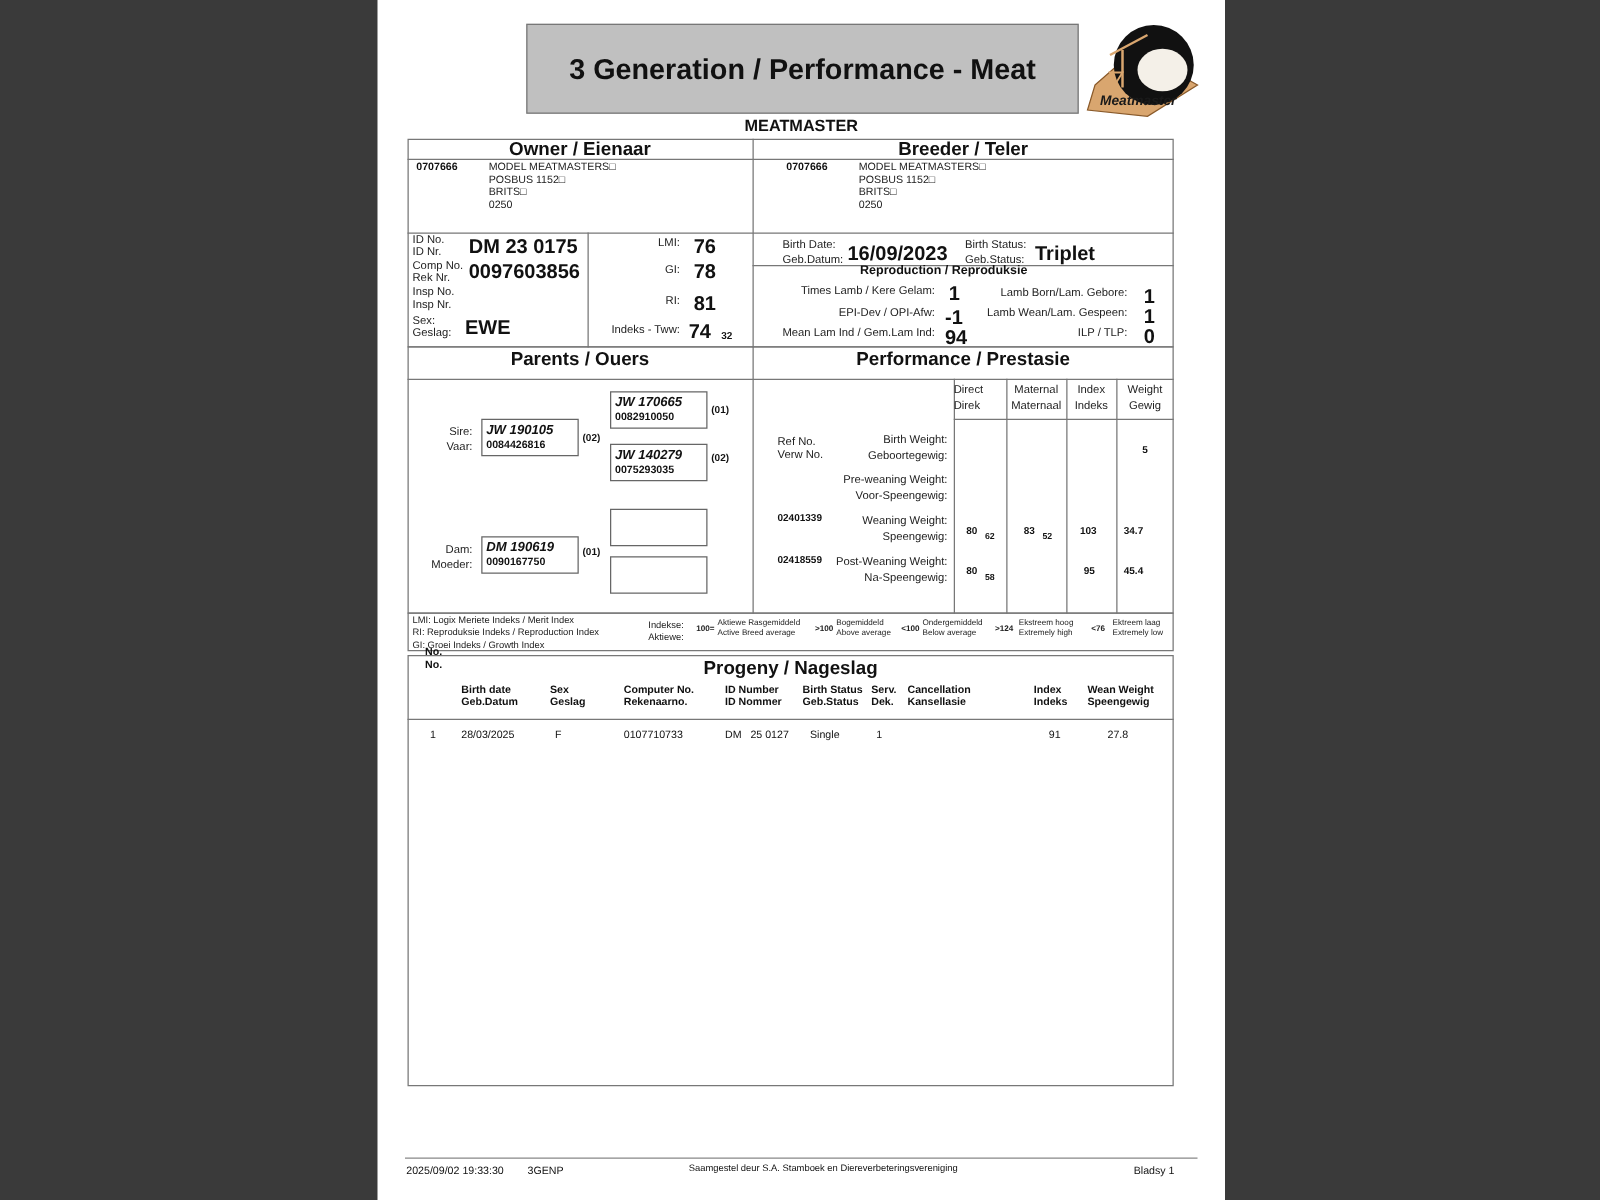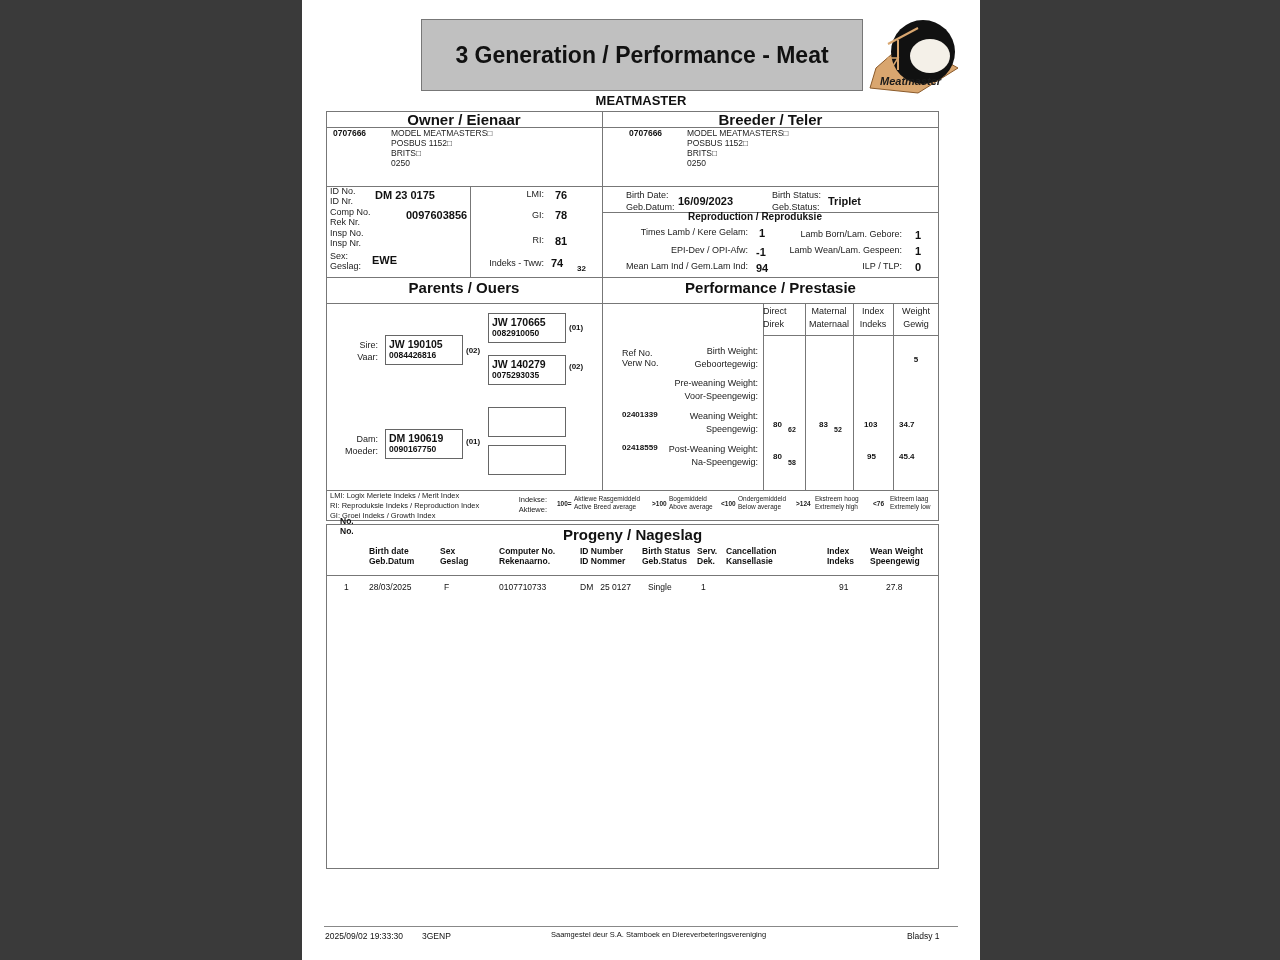--- a/index.html
+++ b/index.html
@@ -11,28 +11,28 @@
     
     .sa-logo { left: 20px; top: 16px; width: 80px; height: 80px; }
     .title-box { left: 119px; top: 19px; width: 442px; height: 72px; background: #c0c0c0; border: 1px solid #777; display: flex; align-items: center; justify-content: center; font-size: 23px; font-weight: bold; color: #111; }
     .mm-logo { left: 566px; top: 18px; width: 92px; height: 76px; }
     .breed { left: 0; width: 678px; top: 93px; text-align: center; font-weight: bold; font-size: 13px; }
 
     .frame { border: 1px solid #777; }
     .section-title { text-align: center; font-weight: bold; font-size: 15px; }
     .small { font-size: 8.5px; color: #222; line-height: 10px; }
     .lbl { font-size: 9px; color: #222; line-height: 10px; }
-    .val { font-size: 11px; font-weight: bold; }
+    .val { font-size: 16px; font-weight: bold; }
     .tiny { font-size: 8px; font-weight: bold; }
 
     .hline { position: absolute; height: 0; border-top: 1px solid #777; }
     .vline { position: absolute; width: 0; border-left: 1px solid #777; }
 
     .pbox { position: absolute; width: 78px; height: 30px; border: 1px solid #666; padding: 2px 3px; }
-    .pbox .id { font-size: 10.5px; font-weight: bold; line-height: 12px; }
+    .pbox .id { font-size: 10.5px; font-weight: bold; line-height: 12px; font-style: italic; }
     .pbox .cn { font-size: 8.5px; font-weight: bold; line-height: 11px; }
 
     .ptable-h { font-size: 8.5px; font-weight: bold; line-height: 10px; }
     .prow { font-size: 8.5px; }
   </style>
 </head>
 <body>
 
 <div class="page">
 
@@ -81,21 +81,21 @@
 
   <div class="abs lbl" style="left:28px;top:186px;">
       <div>ID No.</div>
       <div>ID Nr.</div>
     </div>
   <div class="abs val" style="left:73px;top:189px;">DM 23 0175</div>
   <div class="abs lbl" style="left:28px;top:207px;">
       <div>Comp No.</div>
       <div>Rek Nr.</div>
     </div>
-  <div class="abs val" style="left:73px;top:209px;margin-left:31px;">0097603856</div>
+  <div class="abs val" style="left:73px;top:209px;">0097603856</div>
   <div class="abs lbl" style="left:28px;top:228px;">
       <div>Insp No.</div>
       <div>Insp Nr.</div>
     </div>
   <div class="abs val" style="left:73px;top:230px;"></div>
   <div class="abs lbl" style="left:28px;top:251px;">
       <div>Sex:</div>
       <div>Geslag:</div>
     </div>
   <div class="abs val" style="left:70px;top:254px;">EWE</div>

